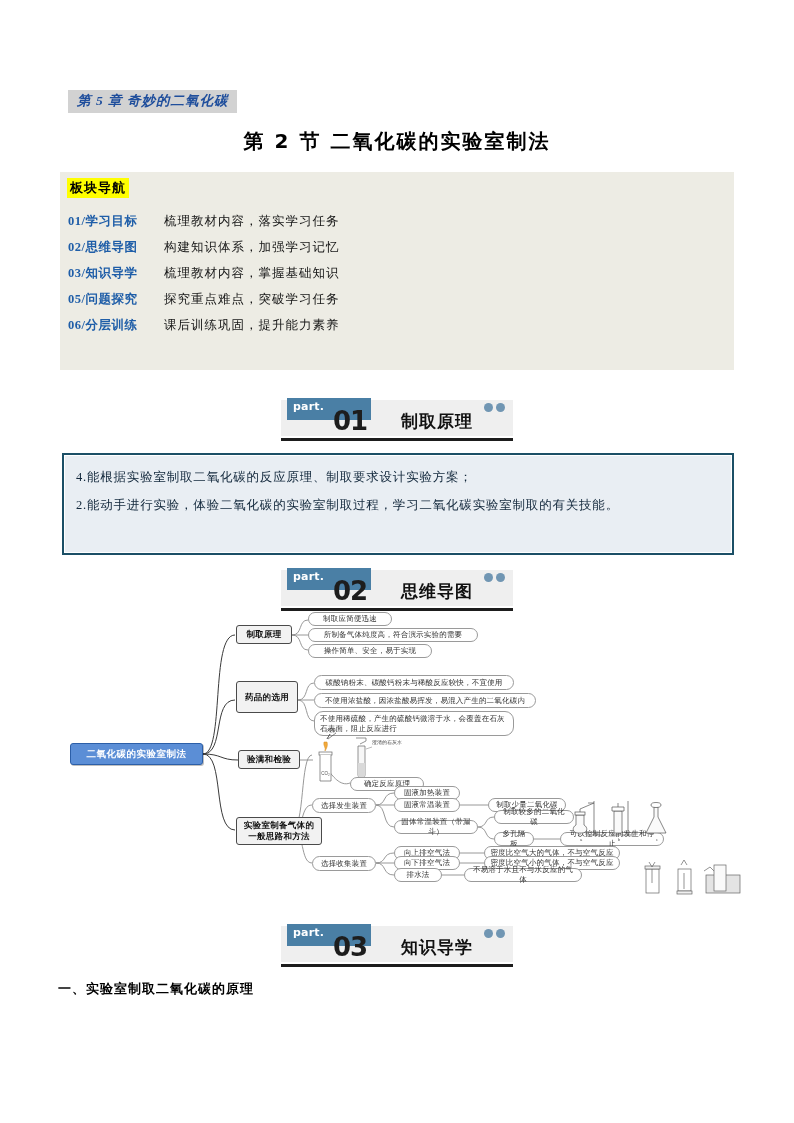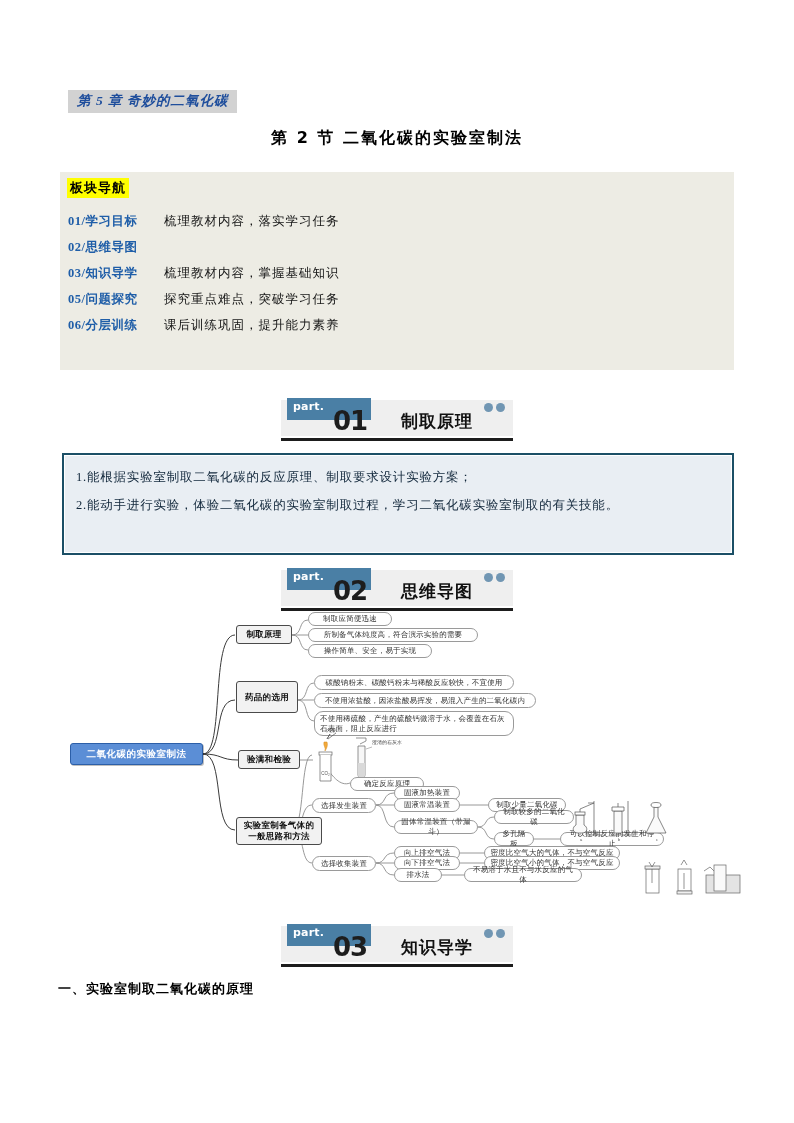--- a/index.html
+++ b/index.html
@@ -19,21 +19,21 @@
     font-weight:bold;font-style:italic;
     font-size:13.5px;letter-spacing:1px;
     font-family:"Liberation Serif",serif;
     white-space:nowrap;
   }
 
   
   .doc-title{
     position:absolute;left:0;top:128px;width:794px;
     text-align:center;
-    font-size:16px;font-weight:bold;
+    font-size:20px;font-weight:bold;
     letter-spacing:2px;
     font-family:"DejaVu Sans","Liberation Sans",sans-serif;
   }
 
   
   .nav-panel{
     position:absolute;left:60px;top:172px;width:674px;height:198px;
     background:#edece4;
   }
   .nav-title{
@@ -157,20 +157,21 @@
 
   <div class="nav-panel">
     <div class="nav-title">板块导航</div>
     <div class="nav-list">
       <div class="nav-row">
         <span class="nav-code">01/学习目标</span>
         <span class="nav-desc">梳理教材内容，落实学习任务</span>
       </div>
       <div class="nav-row">
         <span class="nav-code">02/思维导图</span>
+        <span class="nav-desc">构建知识体系，加强学习记忆</span>
       </div>
       <div class="nav-row">
         <span class="nav-code">03/知识导学</span>
         <span class="nav-desc">梳理教材内容，掌握基础知识</span>
       </div>
       <div class="nav-row">
         <span class="nav-code">05/问题探究</span>
         <span class="nav-desc">探究重点难点，突破学习任务</span>
       </div>
       <div class="nav-row">
@@ -184,21 +185,21 @@
     <div class="ph-bg"></div>
     <div class="ph-tab"></div>
     <div class="ph-tab-label">part.</div>
     <div class="ph-num">01</div>
     <div class="ph-title">制取原理</div>
     <div class="ph-dots"><i></i><i></i></div>
     <div class="ph-rule"></div>
   </div>
 
   <div class="obj-box">
-    <div class="obj-line">1.能根据实验室制取二氧化碳的反应原理、制取要求设计实验方案；</div>
+    <div class="obj-line">4.能根据实验室制取二氧化碳的反应原理、制取要求设计实验方案；</div>
     <div class="obj-line">2.能动手进行实验，体验二氧化碳的实验室制取过程，学习二氧化碳实验室制取的有关技能。</div>
   </div>
 
   <div class="part-header" style="left:281px;top:568px;">
     <div class="ph-bg"></div>
     <div class="ph-tab"></div>
     <div class="ph-tab-label">part.</div>
     <div class="ph-num">02</div>
     <div class="ph-title">思维导图</div>
     <div class="ph-dots"><i></i><i></i></div>

